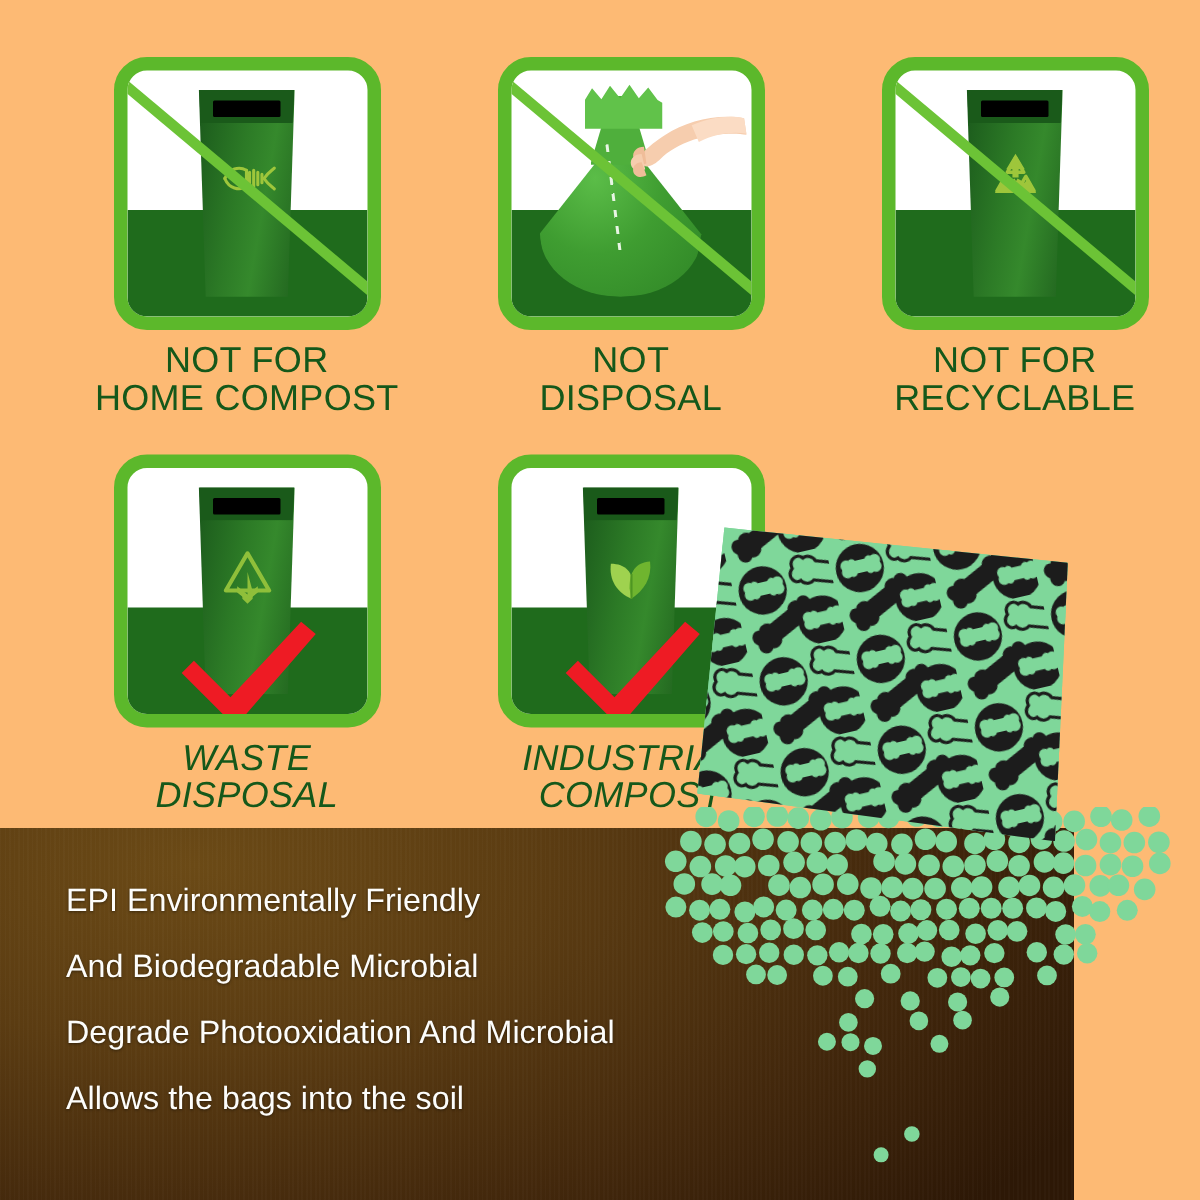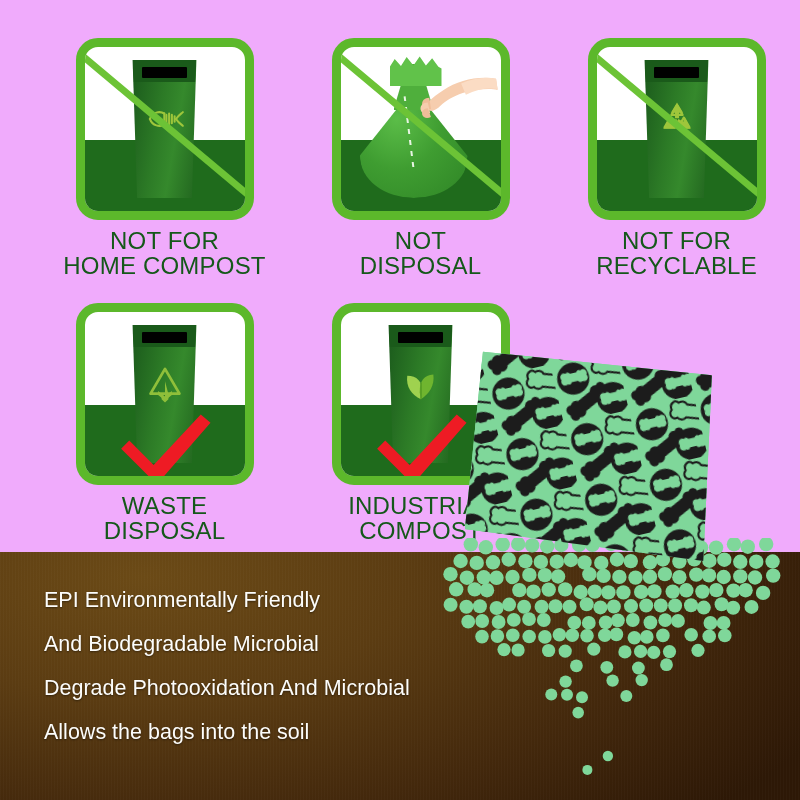--- a/index.html
+++ b/index.html
@@ -5,28 +5,28 @@
   html,body{margin:0;padding:0;}
   body{
     width:800px;height:800px;
     background:#ffffff;
     font-family:"Liberation Sans", sans-serif;
     overflow:hidden;
     position:relative;
   }
   #infographic{
     position:relative;width:800px;height:800px;
-    background:#f0abfc;overflow:hidden;
+    background:#fdba74;overflow:hidden;
   }
 
   
   .icon-grid{position:absolute;left:0;top:0;width:800px;height:552px;}
   .icon-card{position:absolute;width:245px;}
   .icon-card.r1{top:38px;}
-  .icon-card.r2{top:303px;}
+  .icon-card.r2{top:303px;font-style:italic;}
   .icon-card.c1{left:42px;}
   .icon-card.c2{left:298px;}
   .icon-card.c3{left:554px;}
 
   .frame{
     position:relative;
     width:178px;height:182px;
     margin:0 auto;
     border:9px solid #5cb82b;
     border-radius:22px;
@@ -143,21 +143,21 @@
   }
   .dogbag-pat{position:absolute;inset:-10%;}
   .dogbag-warn{
     position:absolute;left:18%;bottom:5%;
     font-size:4px;color:#1a1a1a;letter-spacing:0.3px;
     transform:rotate(4deg);
   }
 
   
   .soil{
-    position:absolute;left:0;top:552px;width:800px;height:248px;
+    position:absolute;left:0;top:552px;width:716px;height:248px;
     background:
       radial-gradient(ellipse 95% 140% at 18% 10%, #6b4a16 0%, #5b3c12 35%, #43280c 70%, #2d1806 100%);
     overflow:hidden;
   }
   .soil::after{
     content:"";position:absolute;inset:0;
     background:repeating-linear-gradient(90deg, rgba(255,255,255,.018) 0 1px, transparent 1px 3px);
     pointer-events:none;
   }
   .soil-lines{

